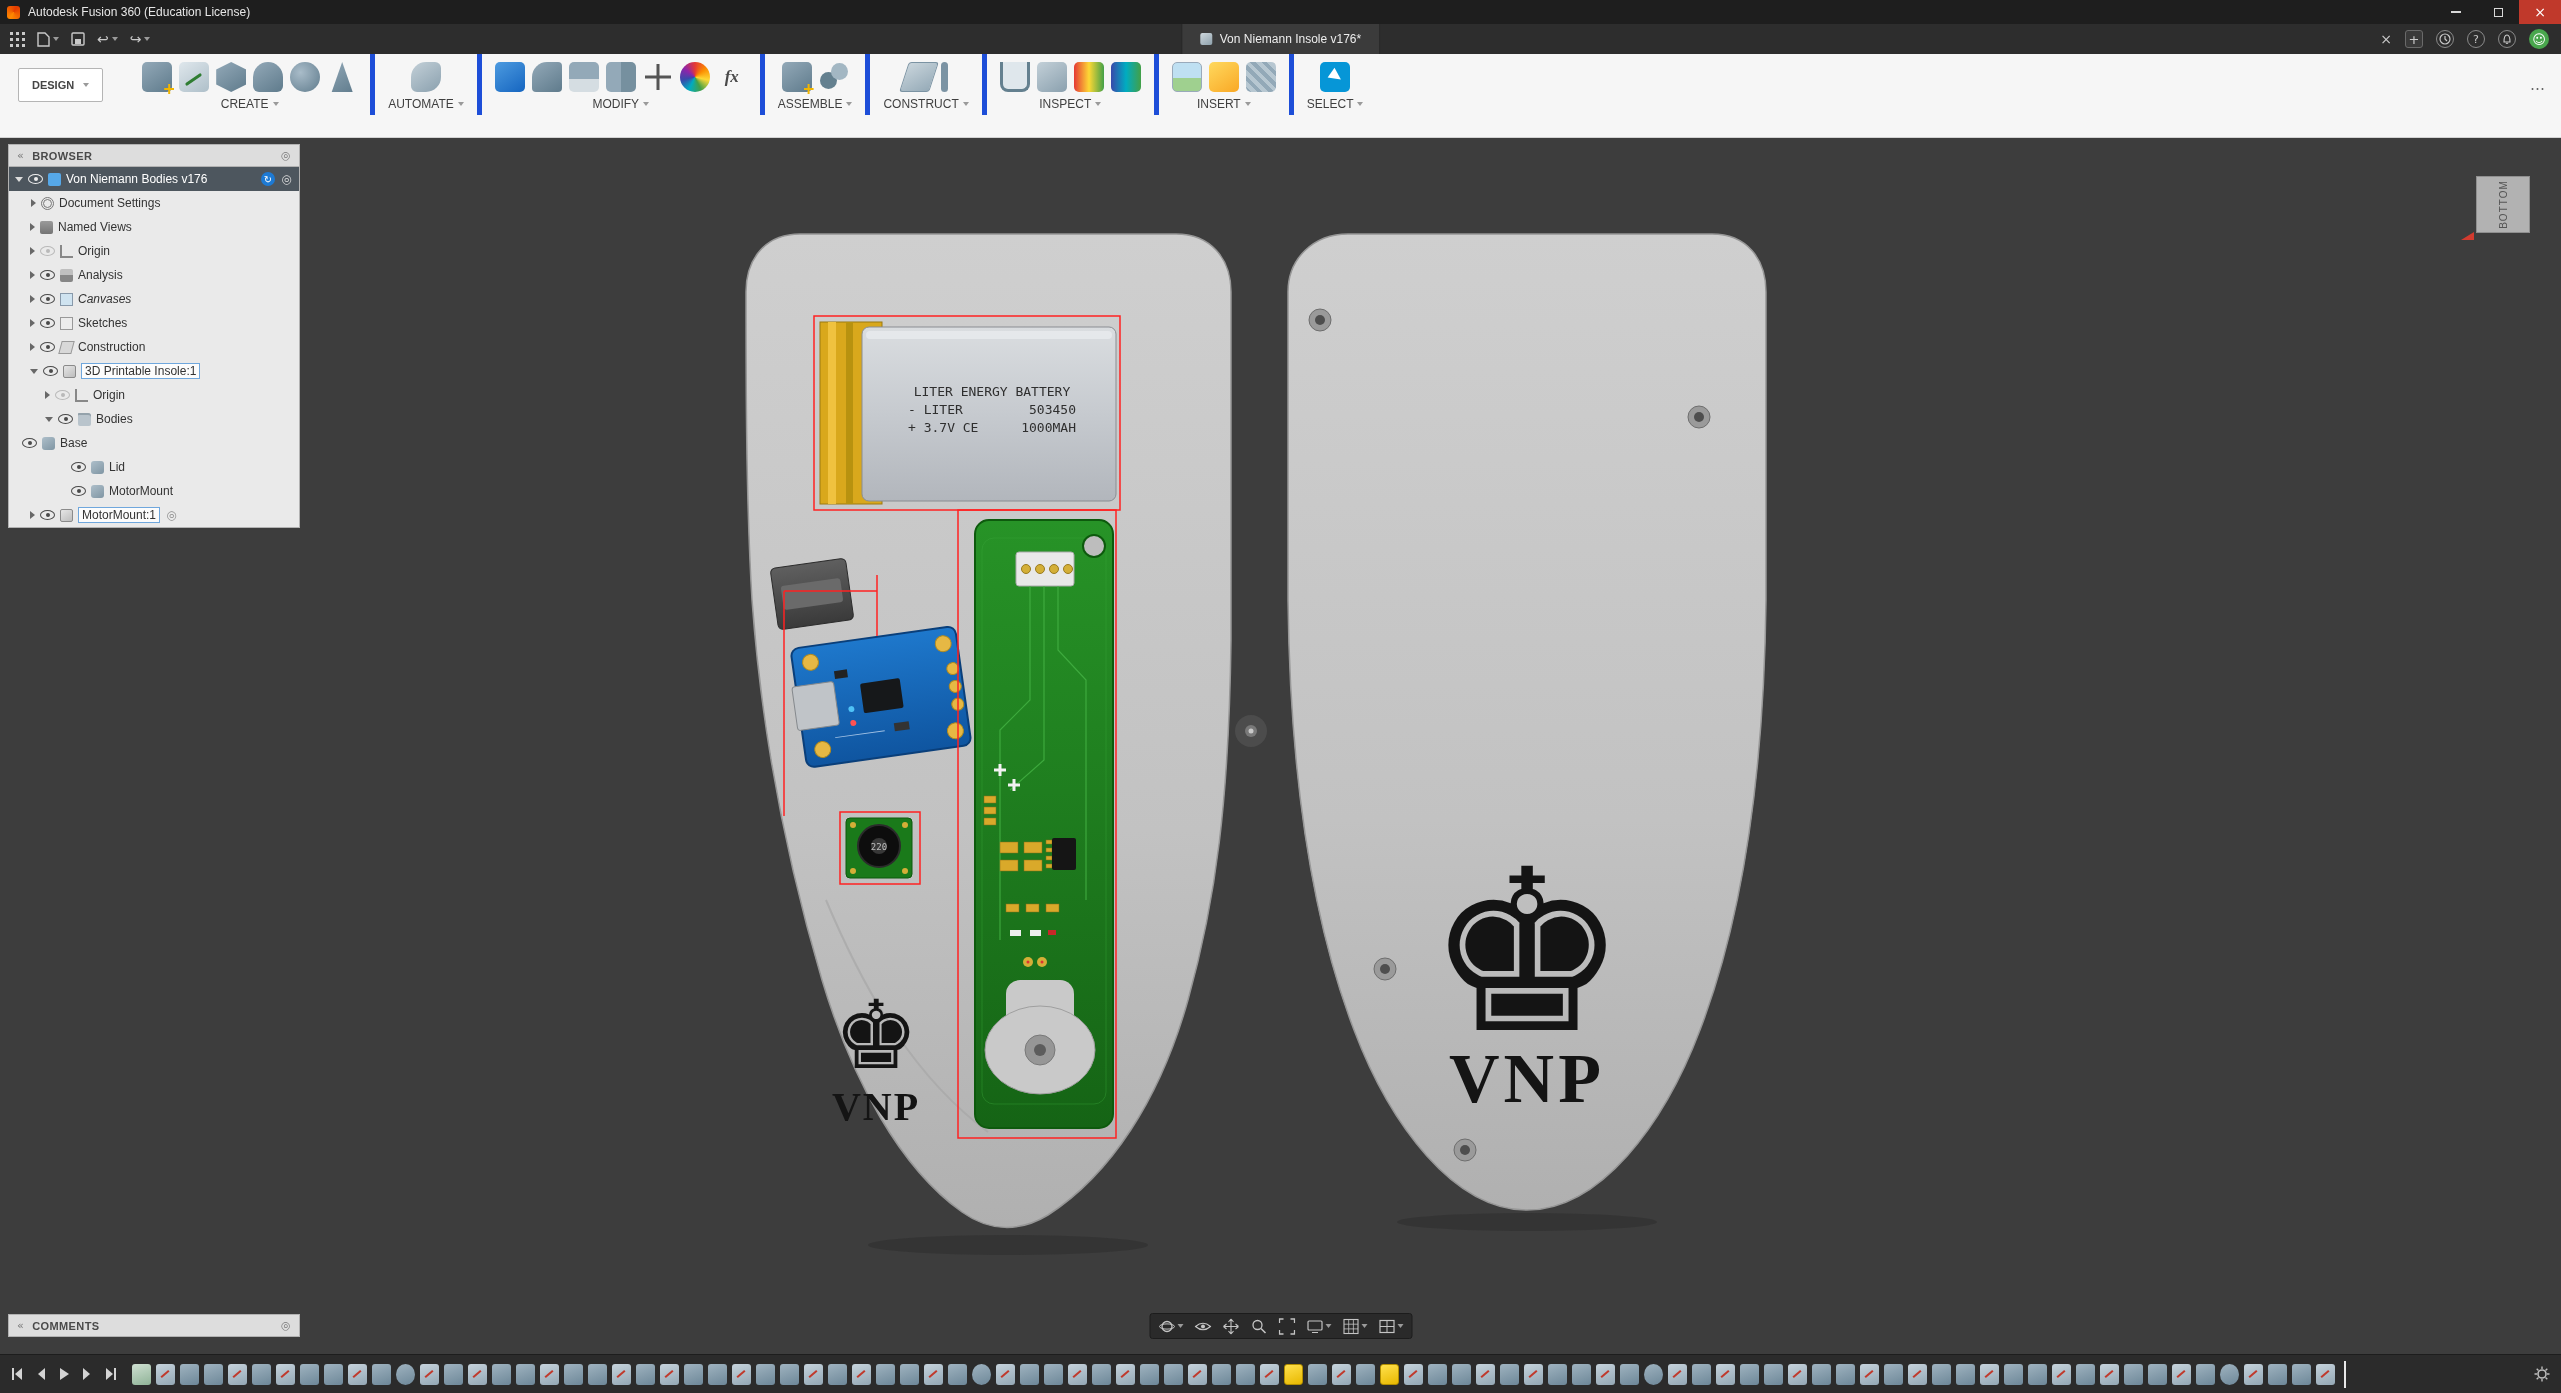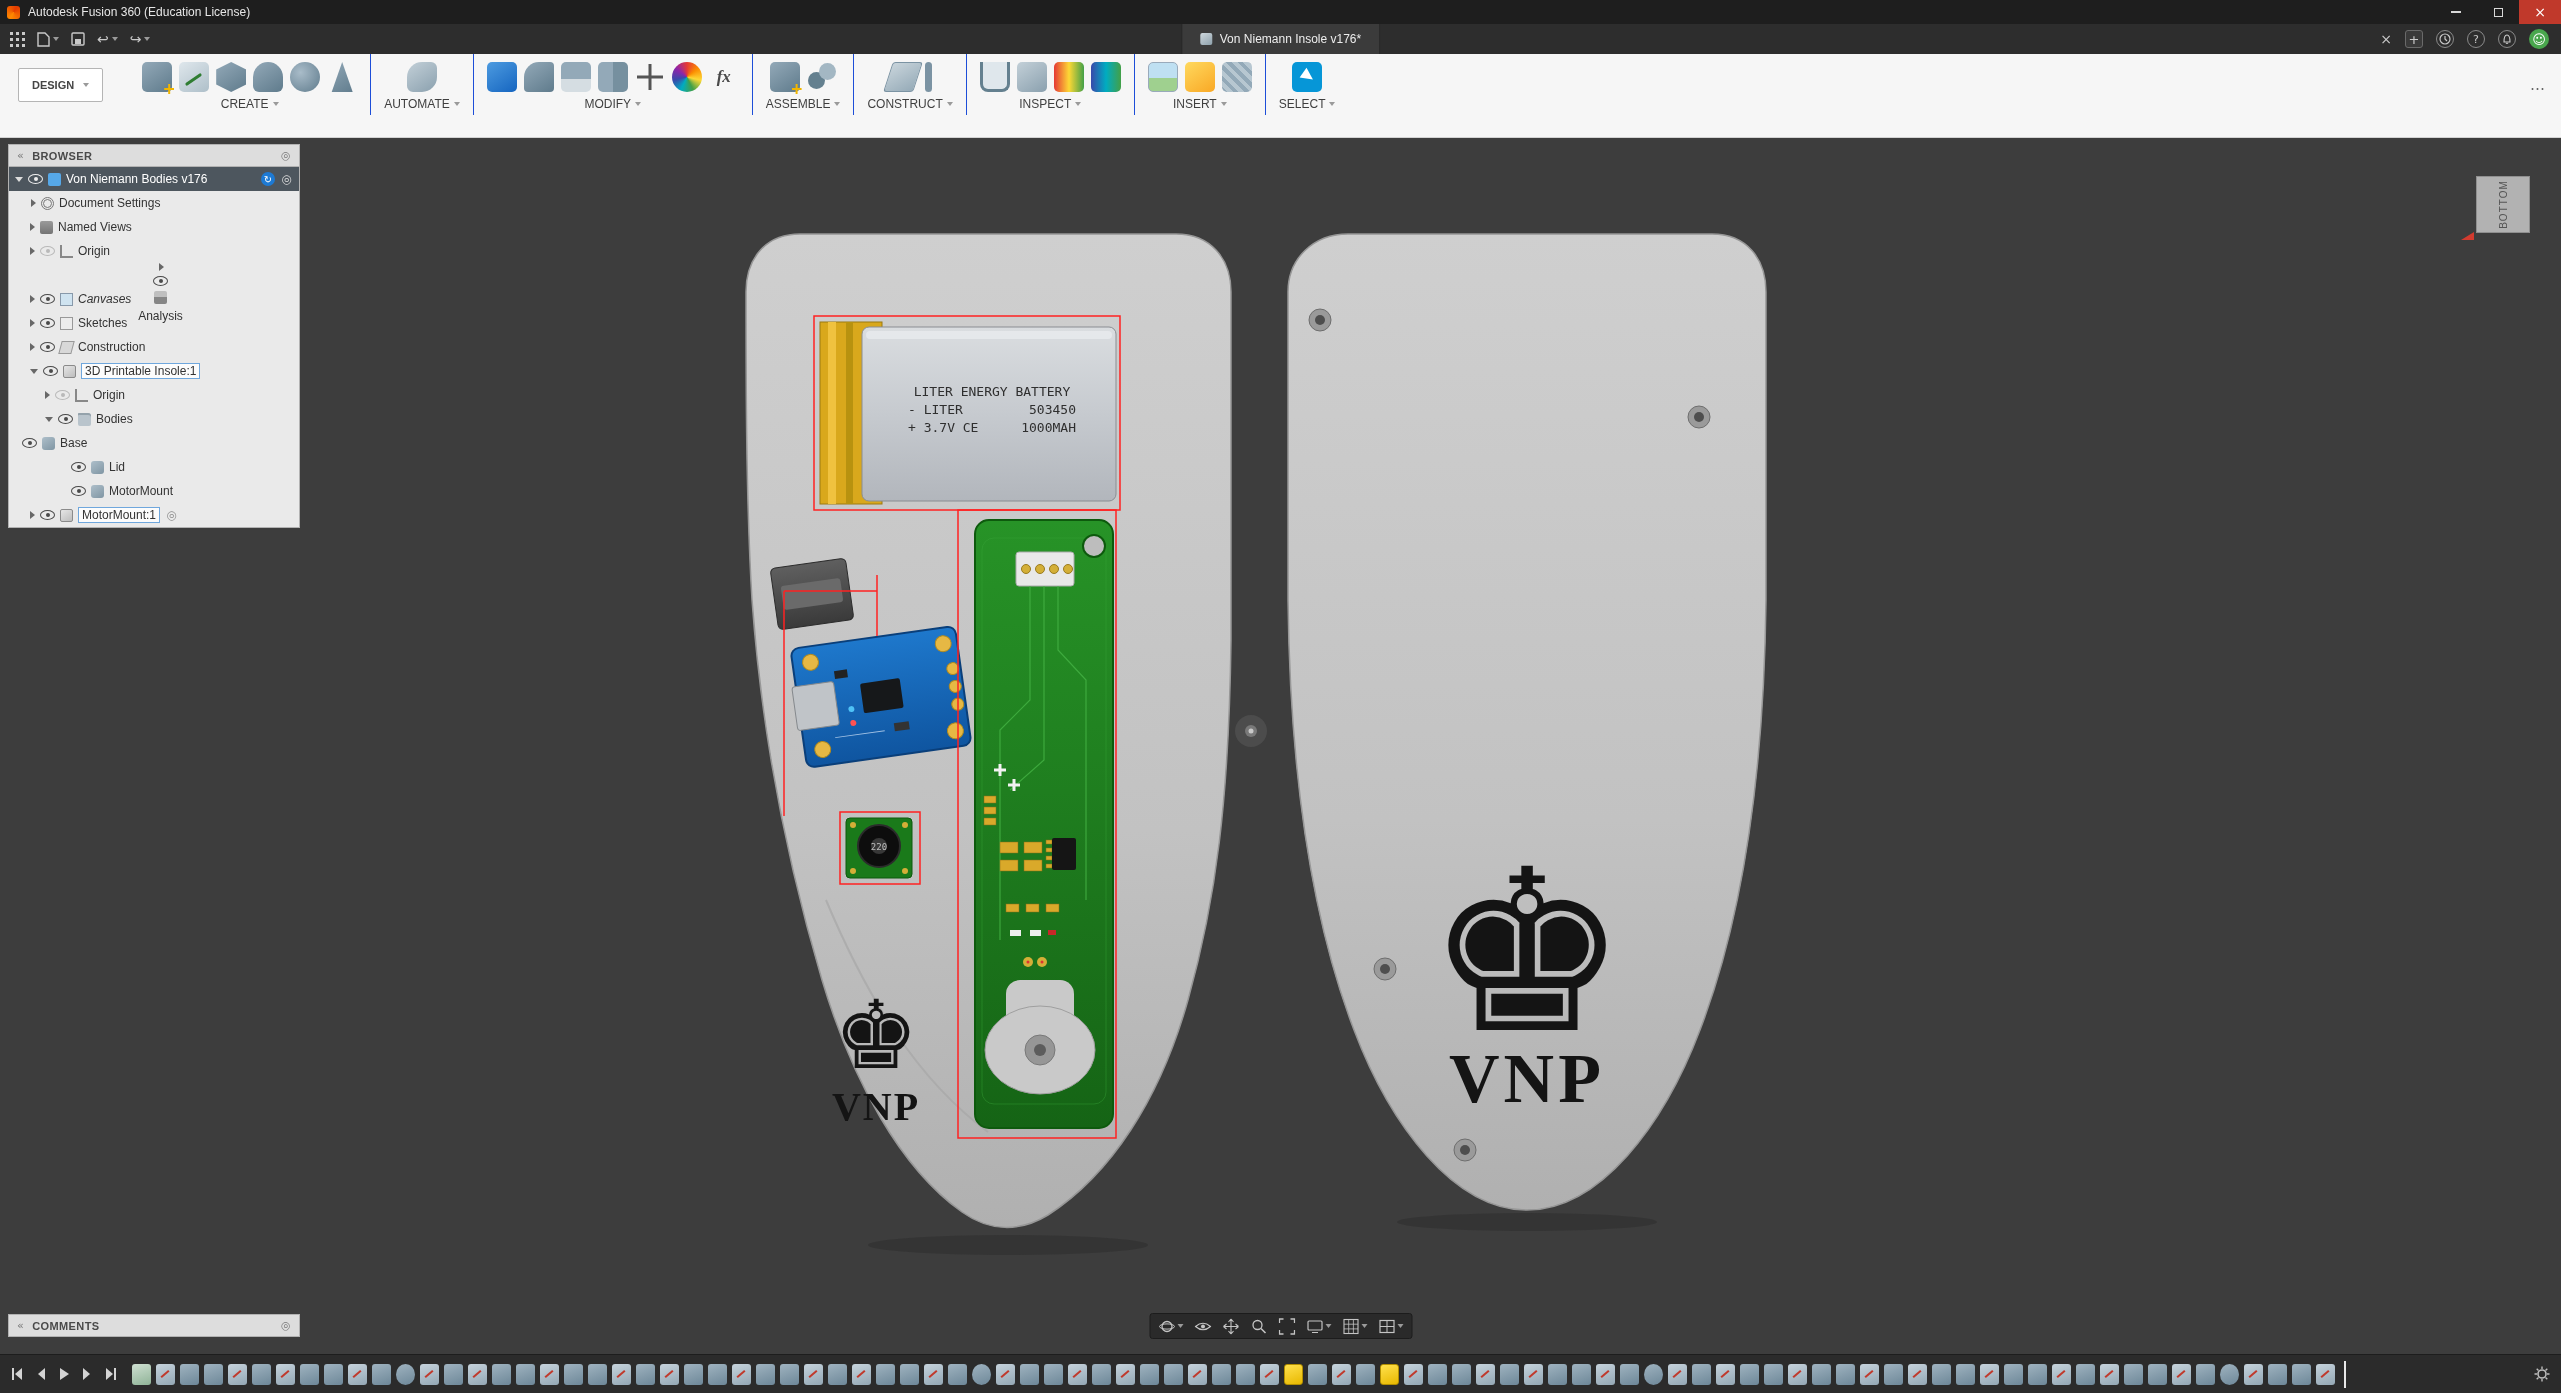--- a/index.html
+++ b/index.html
@@ -40,21 +40,21 @@
   
   .ribbon{position:absolute;top:54px;left:0;right:0;height:84px;background:#f6f6f6;z-index:58;
     border-bottom:1px solid #d3d3d3}
   .rtabs{height:22px;display:flex;align-items:flex-end;padding-left:146px}
   .rtab{padding:4px 14px;font-size:11px;font-weight:bold;letter-spacing:.3px;color:#5c5c5c}
   .rtab.active{color:#0696d7;box-shadow:inset 0 -3px 0 #0696d7}
   .rbody{height:61px;display:flex;align-items:stretch;padding-left:18px}
   .wsbox{align-self:center;margin-right:26px;border:1px solid #b5b5b5;background:#fff;height:34px;
     display:flex;align-items:center;gap:9px;padding:0 13px;font-size:11px;font-weight:bold;color:#454545;border-radius:2px}
   .rgroup{display:flex;flex-direction:column;align-items:center;justify-content:space-between;
-    padding:5px 13px 4px;border-right:1px solid #1d4ed8}
+    padding:5px 13px 4px;border-right:5px solid #1d4ed8}
   .gicons{display:flex;align-items:center;gap:7px;height:36px}
   .glabel{display:flex;align-items:center;gap:4px;font-size:12px;color:#3f3f3f}
   .ellip{margin-left:auto;align-self:center;padding-right:16px;color:#666;font-size:15px}
 
   .ric{width:30px;height:30px;border-radius:5px;background:linear-gradient(145deg,#93a9b8,#5f7b8c);position:relative;flex:none}
   .r-newcomp::after{content:"";position:absolute;right:-2px;bottom:-2px;width:10px;height:10px;
     background:#f2b600;clip-path:polygon(40% 0,60% 0,60% 40%,100% 40%,100% 60%,60% 60%,60% 100%,40% 100%,40% 60%,0 60%,0 40%,40% 40%)}
   .r-sketch{background:linear-gradient(145deg,#dfe7ec,#aebfc9)}
   .r-sketch::after{content:"";position:absolute;left:5px;top:16px;width:19px;height:3px;background:#2f7d32;transform:rotate(-35deg);border-radius:2px}
   .r-extrude{clip-path:polygon(50% 0,100% 25%,100% 75%,50% 100%,0 75%,0 25%)}
@@ -561,21 +561,21 @@
           <span class="arr r"></span>
           <span class="tico t-views"></span>
           <span class="blabel">Named Views</span>
         </div>
         <div class="brow" style="padding-left: 19px;">
           <span class="arr r"></span>
           <span class="eye off"></span>
           <span class="tico t-origin"></span>
           <span class="blabel">Origin</span>
         </div>
-        <div class="brow" style="padding-left: 19px; flex-direction: column;">
+        <div class="brow" style="padding-left: 19px;">
           <span class="arr r"></span>
           <span class="eye"></span>
           <span class="tico t-analysis"></span>
           <span class="blabel">Analysis</span>
         </div>
         <div class="brow" style="padding-left: 19px; font-style: italic;">
           <span class="arr r"></span>
           <span class="eye"></span>
           <span class="tico t-canvas"></span>
           <span class="blabel">Canvases</span>

